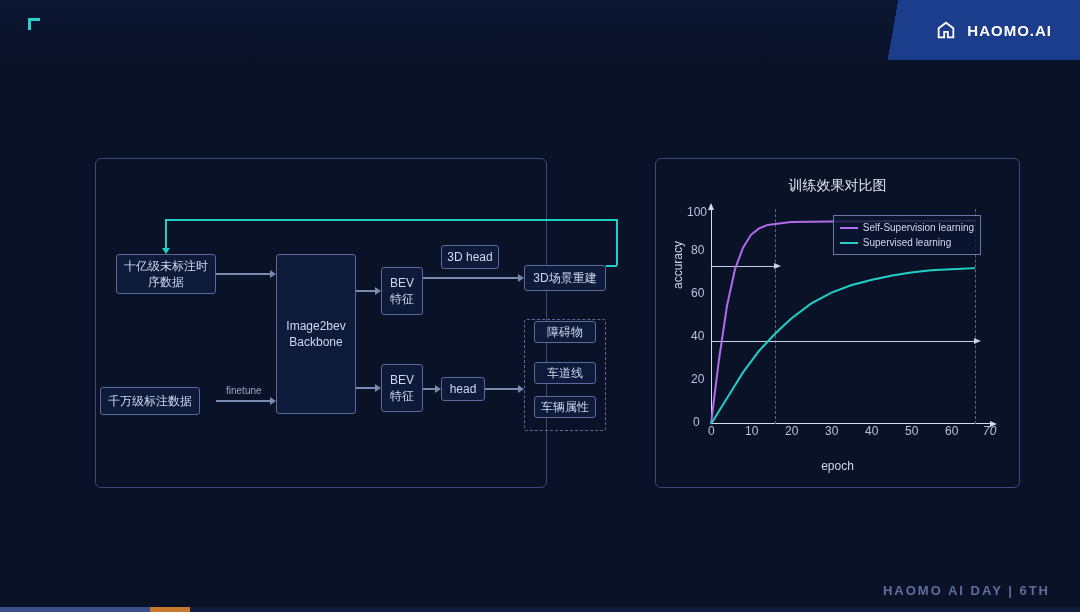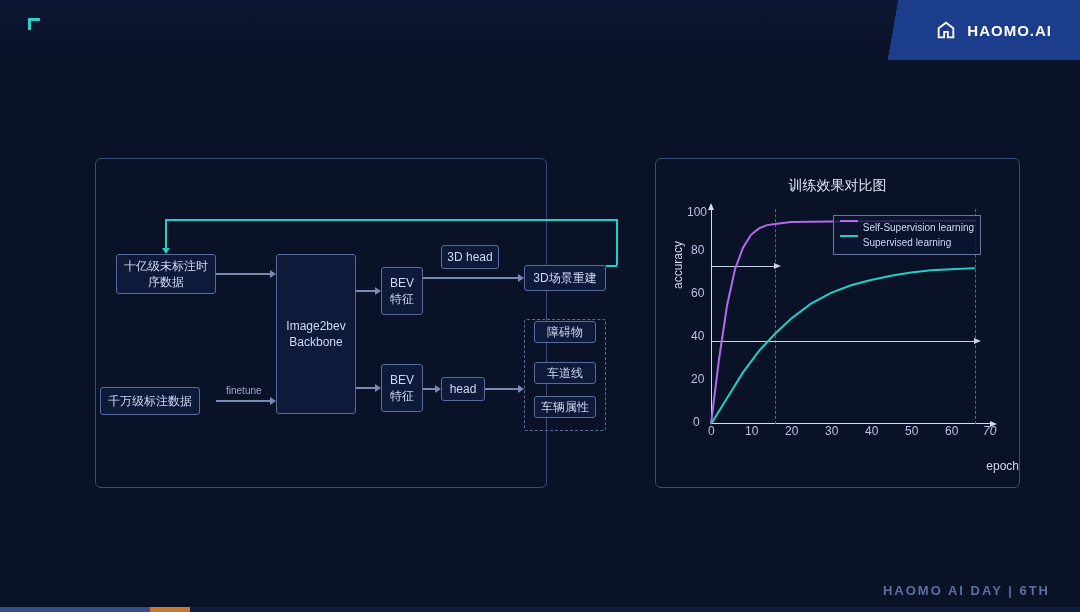--- a/index.html
+++ b/index.html
@@ -79,29 +79,29 @@
   .axis { position:absolute; background:#d5dcef; }
   .axis.x { left:0; bottom:0; width:100%; height:1px; }
   .axis.y { left:0; bottom:0; height:100%; width:1px; }
   .axis-arrow-x { position:absolute; right:-6px; bottom:-3px; width:0;height:0;
     border-left:7px solid #d5dcef; border-top:3.5px solid transparent; border-bottom:3.5px solid transparent;}
   .axis-arrow-y { position:absolute; left:-3px; top:-6px; width:0;height:0;
     border-bottom:7px solid #d5dcef; border-left:3.5px solid transparent; border-right:3.5px solid transparent;}
   .tick  { position:absolute; font-size:12px; color:#b8c2e0;margin-top:36px; }
   .ylab  { position:absolute; left:15px; top:130px; transform: rotate(-90deg); transform-origin:left top;
            font-size:12px; color:#cfd8ef; }
-  .xlab  { position:absolute; left:0; right:0; bottom:14px; text-align:right; font-size:12px; color:#cfd8ef;}
+  .xlab  { position:absolute; left:0; right:0; bottom:14px; text-align:center; font-size:12px; color:#cfd8ef;}
   .grid-v{ position:absolute; bottom:0; width:0; border-left:1px dashed #59658c; height:100%; }
   .ref-h { position:absolute; left:0; height:0; border-top:1.5px solid #c8d0e8; }
   .ref-h .rh-r { position:absolute; right:-6px; top:-4px; width:0;height:0;
     border-left:7px solid #c8d0e8; border-top:3.5px solid transparent; border-bottom:3.5px solid transparent;}
 
   .legend { position:absolute; right:10px; top:6px;
     border:1px solid #6a77a0; padding:4px 6px; font-size:10px; color:#cfd8ef; background:#0b1530cc;}
-  .legend div { display:flex; gap:5px; line-height:1.5;}
+  .legend div { display:flex; align-items:center; gap:5px; line-height:1.5;}
   .swatch { width:18px; height:2px; }
 
   
   .footer { position:absolute; right:30px; bottom:14px;
     font-size:13px; letter-spacing:2px; color:#5f6e9a; font-weight:600;}
   .progress { position:absolute; left:0; bottom:0; height:5px; width:100%; background:#121d3d;}
   .progress .seg1{position:absolute;left:0;top:0;height:100%;width:150px;background:#3a4f8a;}
   .progress .seg2{position:absolute;left:150px;top:0;height:100%;width:40px;background:#c77a2e;}
 </style>
 </head>

